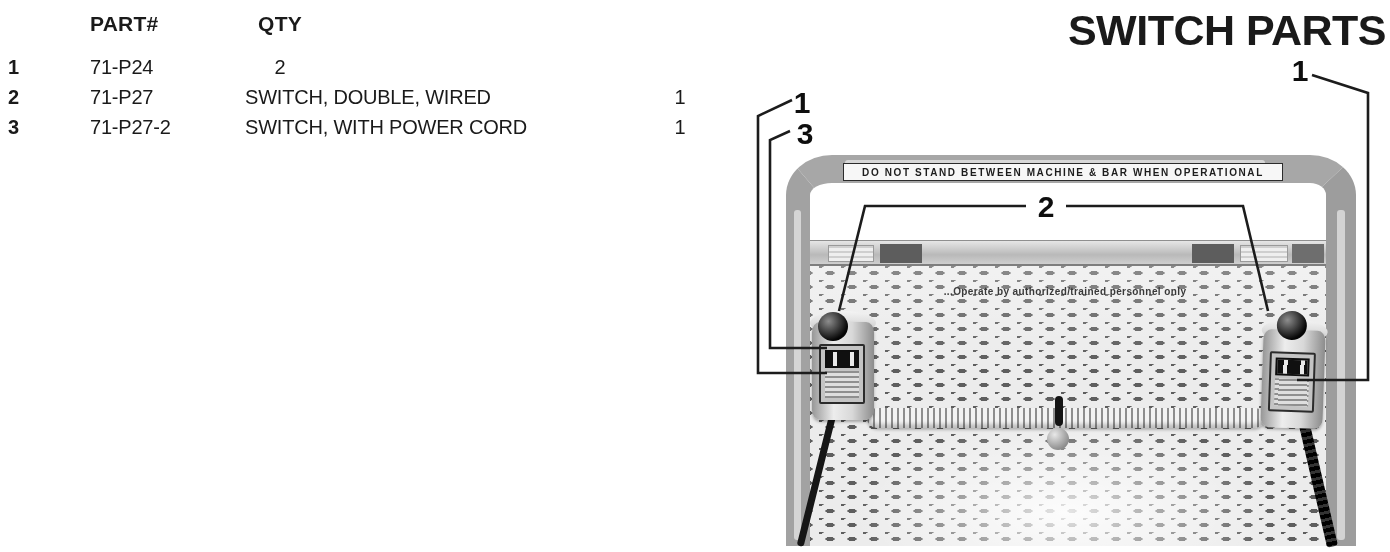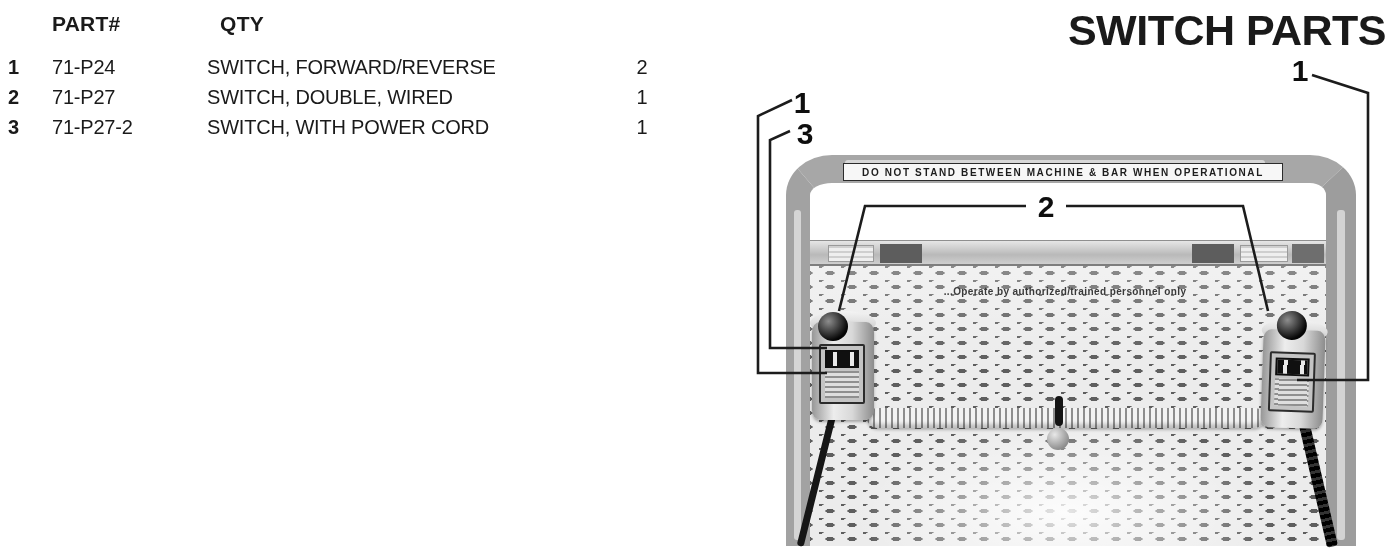--- a/index.html
+++ b/index.html
@@ -7,21 +7,21 @@
   .page {
     position:relative; width:1390px; height:552px; background:#fff;
     font-family:"Liberation Sans", sans-serif; color:#1a1a1a; overflow:hidden;
   }
 
   
   .parts-table { position:absolute; left:8px; top:12px; }
   .pt-row { display:flex; height:30px; align-items:flex-start; font-size:20px; letter-spacing:-0.2px; }
   .pt-header { font-weight:bold; font-size:21px; height:24px; margin-bottom:20px; letter-spacing:0.2px; }
   .c-num  { width:44px; font-weight:bold; }
-  .c-part { width:155px; }
+  .c-part { width:155px;margin-left:38px; }
   .c-desc { width:400px; }
   .c-qty  { width:70px; text-align:center; }
 
   
   .doc-title {
     position:absolute; right:4px; top:6px; font-size:43px; font-weight:bold;
     letter-spacing:-0.5px; white-space:nowrap;
   }
 
   
@@ -129,21 +129,20 @@
 
   <div class="parts-table">
     <div class="pt-row pt-header">
       <div class="c-num"></div>
       <div class="c-part">PART#</div>
       <div class="c-qty">QTY</div>
     </div>
     <div class="pt-row">
       <div class="c-num">1</div>
       <div class="c-part">71-P24</div>
-      <div class="c-desc">SWITCH, FORWARD/REVERSE</div>
       <div class="c-qty">2</div>
     </div>
     <div class="pt-row">
       <div class="c-num">2</div>
       <div class="c-part">71-P27</div>
       <div class="c-desc">SWITCH, DOUBLE, WIRED</div>
       <div class="c-qty">1</div>
     </div>
     <div class="pt-row">
       <div class="c-num">3</div>

